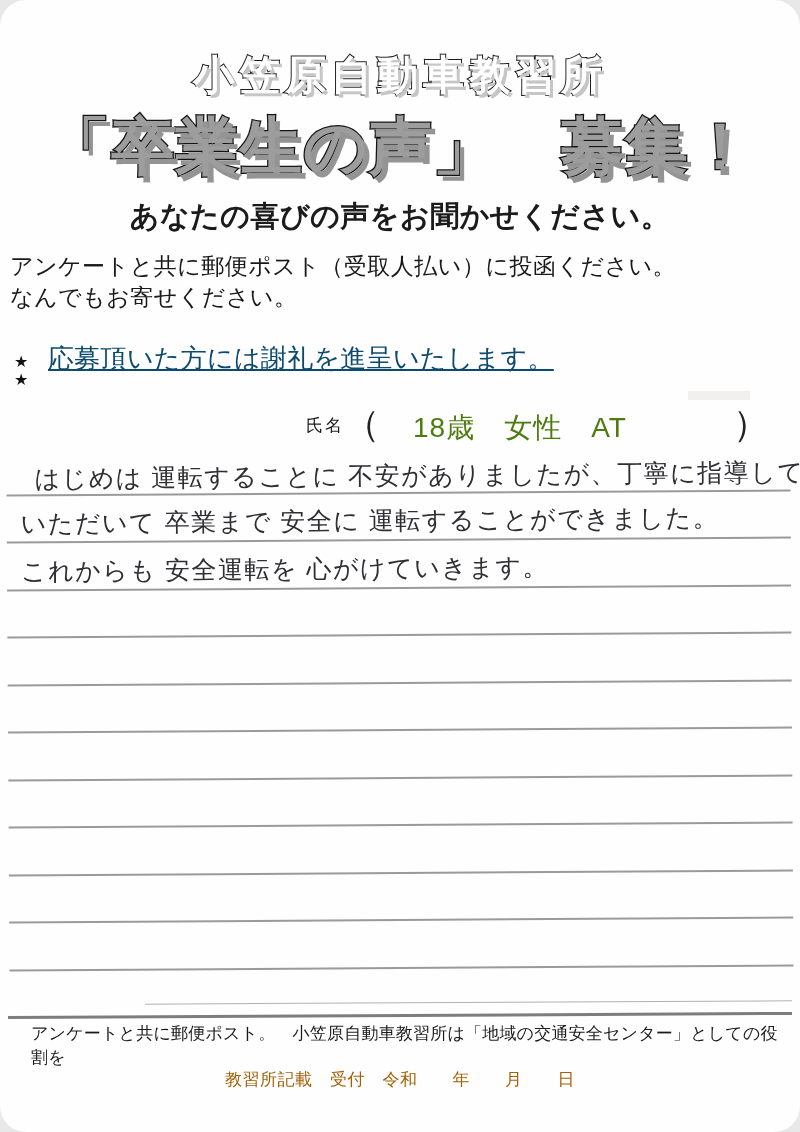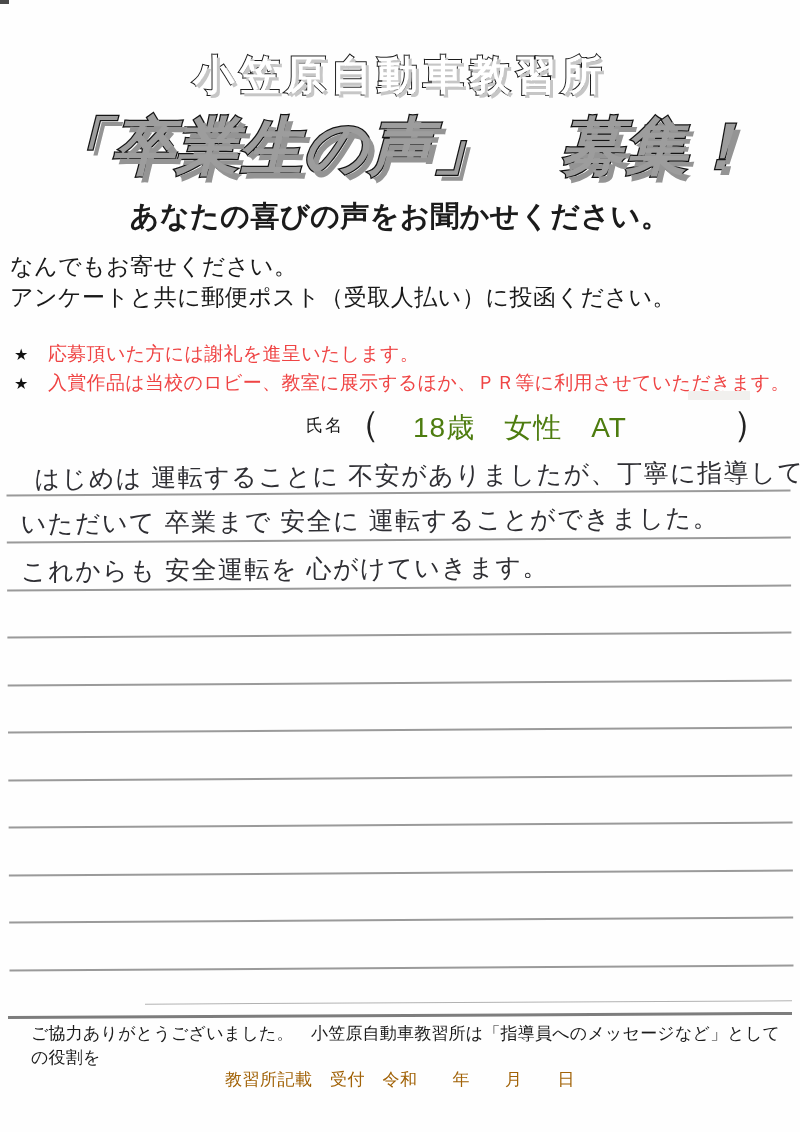--- a/index.html
+++ b/index.html
@@ -1,48 +1,48 @@
 <!DOCTYPE html>
 <html><head>
 <meta charset="utf-8">
 <style>
   html,body{margin:0;padding:0;background:#e8e8e8;}
   .page{
     position:relative;width:800px;height:1132px;margin:0 auto;
     background:#fefefe;overflow:hidden;
     font-family:"Liberation Sans","DejaVu Sans",sans-serif;
     color:#1a1a1a;
+    border-radius:26px;
   }
   .corner-mark{position:absolute;left:0;top:0;width:9px;height:4px;background:#4a4a4a;}
   .school-name{
     position:absolute;top:48px;left:0;width:100%;text-align:center;margin:0;
     font-size:41px;font-weight:bold;letter-spacing:5px;
     color:#ffffff;-webkit-text-stroke:2px #1c1c1c;paint-order:stroke fill;
     text-shadow:3px 3px 0 #c6c6c6;
   }
   .main-title{
     position:absolute;top:104px;left:0;width:100%;text-align:center;margin:0;
     font-size:63px;font-weight:bold;letter-spacing:1px;
     color:#9d9d9d;-webkit-text-stroke:2.5px #141414;paint-order:stroke fill;
     text-shadow:5px 6px 0 #949494;
     white-space:nowrap;
-    font-style:italic;
   }
   .subtitle{
     position:absolute;top:197px;left:0;width:100%;text-align:center;
     font-size:29px;font-weight:600;letter-spacing:0.5px;color:#1b1b1b;
   }
   .intro{
     position:absolute;left:10px;top:251px;width:780px;
     font-size:23px;line-height:30.5px;letter-spacing:0.5px;color:#191919;
   }
   .notes{position:absolute;left:14px;top:341px;width:780px;}
   .note-item{display:flex;align-items:baseline;height:29px;}
   .note-star{font-size:16px;width:34px;color:#111;}
-  .note-text{font-size:19px;letter-spacing:0.3px;color:#ef4444;}
+  .note-text{font-size:26px;letter-spacing:0.3px;color:#0c4a6e;text-decoration:underline;}
   .name-label{position:absolute;left:306px;top:414px;font-size:17px;letter-spacing:2px;}
   .paren{position:absolute;font-size:36px;font-weight:300;color:#222;}
   .paren-open{left:344px;top:400px;}
   .paren-close{left:733px;top:400px;}
   .name-value{position:absolute;left:413px;top:409px;font-size:28px;letter-spacing:1px;color:#4d7c0f;}
   .smudge{position:absolute;left:688px;top:391px;width:62px;height:9px;background:#f1f0ee;}
   .writing-area{
     position:absolute;left:0;top:0;width:800px;height:1132px;
     transform:rotate(-0.36deg);transform-origin:400px 730px;
   }
@@ -73,32 +73,31 @@
 
   <div class="corner-mark"></div>
 
   <h1 class="school-name">小笠原自動車教習所</h1>
 
   <h2 class="main-title">「卒業生の声」　募集！</h2>
 
   <div class="subtitle">あなたの喜びの声をお聞かせください。</div>
 
   <div class="intro">
+    <div>アンケートと共に郵便ポスト（受取人払い）に投函ください。</div>
     <div>なんでもお寄せください。</div>
-    <div>アンケートと共に郵便ポスト（受取人払い）に投函ください。</div>
   </div>
 
   <div class="notes">
     <div class="note-item">
       <span class="note-star">★</span>
       <span class="note-text">応募頂いた方には謝礼を進呈いたします。</span>
     </div>
     <div class="note-item">
       <span class="note-star">★</span>
-      <span class="note-text">入賞作品は当校のロビー、教室に展示するほか、ＰＲ等に利用させていただきます。</span>
     </div>
   </div>
 
   <span class="name-label">氏名</span>
   <span class="paren paren-open">（</span>
   <span class="name-value">18歳　女性　AT</span>
   <span class="paren paren-close">）</span>
   <div class="smudge"></div>
 
   <div class="writing-area">
@@ -116,18 +115,18 @@
 
     <div class="hand hand-1">はじめは 運転することに 不安がありましたが、丁寧に指導して</div>
     <div class="hand hand-2">いただいて 卒業まで 安全に 運転することができました。</div>
     <div class="hand hand-3">これからも 安全運転を 心がけていきます。</div>
   </div>
 
   <div class="sep-thin"></div>
   <div class="sep-thick"></div>
 
   <div class="footer-text">
-    <div class="footer-line1">ご協力ありがとうございました。　小笠原自動車教習所は「指導員へのメッセージなど」としての役割を</div>
+    <div class="footer-line1">アンケートと共に郵便ポスト。　小笠原自動車教習所は「地域の交通安全センター」としての役割を</div>
   </div>
 
   <div class="record-line">教習所記載　受付　令和　　年　　月　　日</div>
 
 </div>
 
 </body></html>

